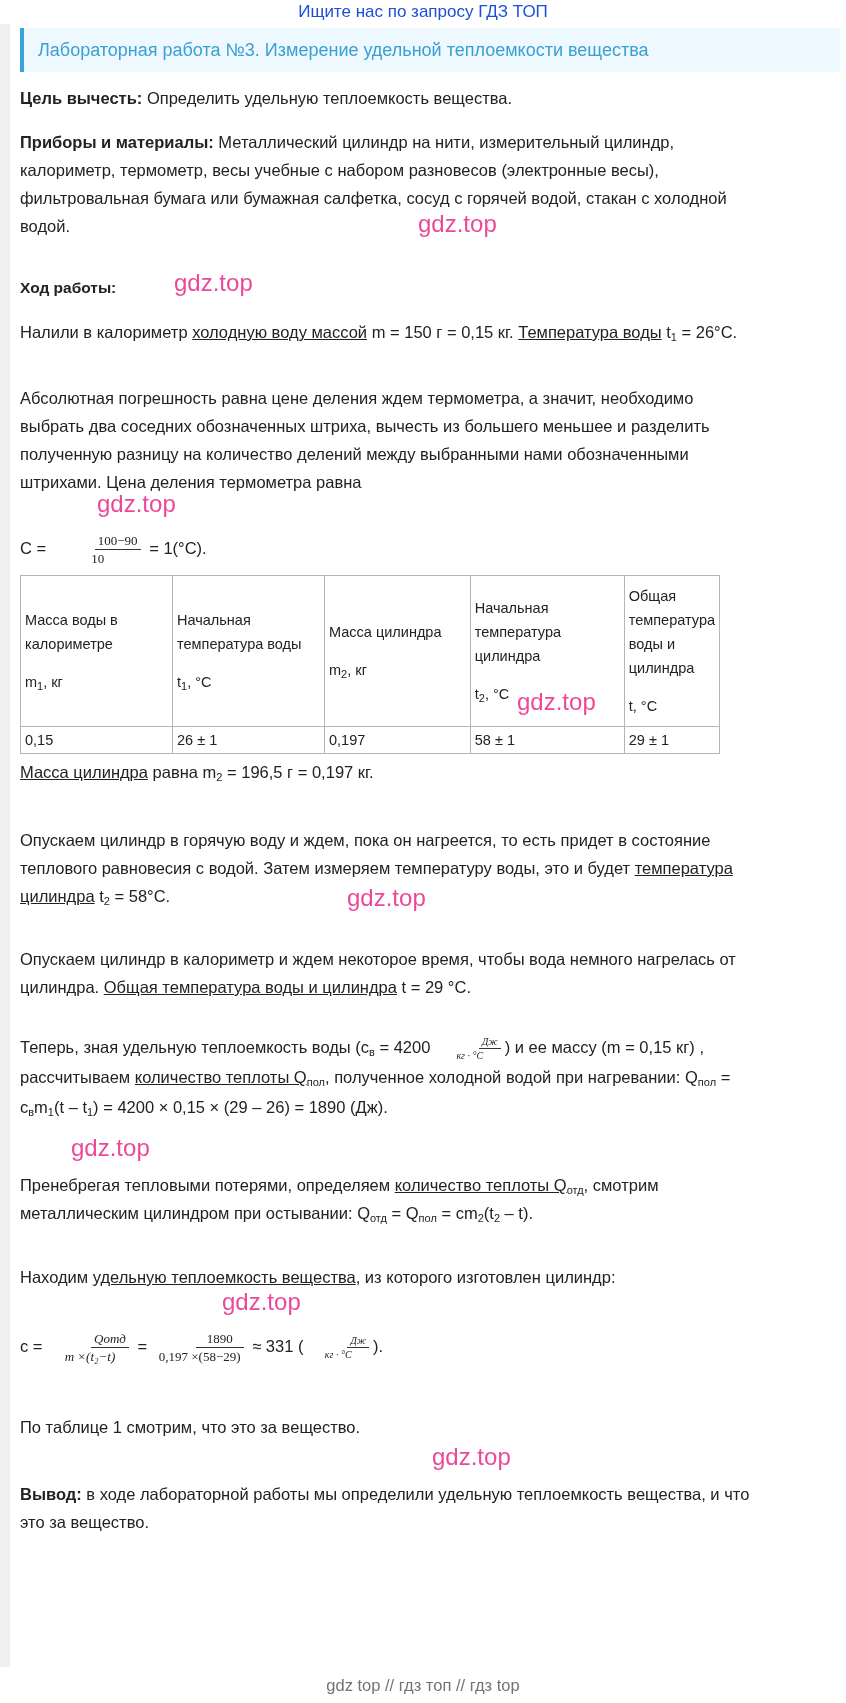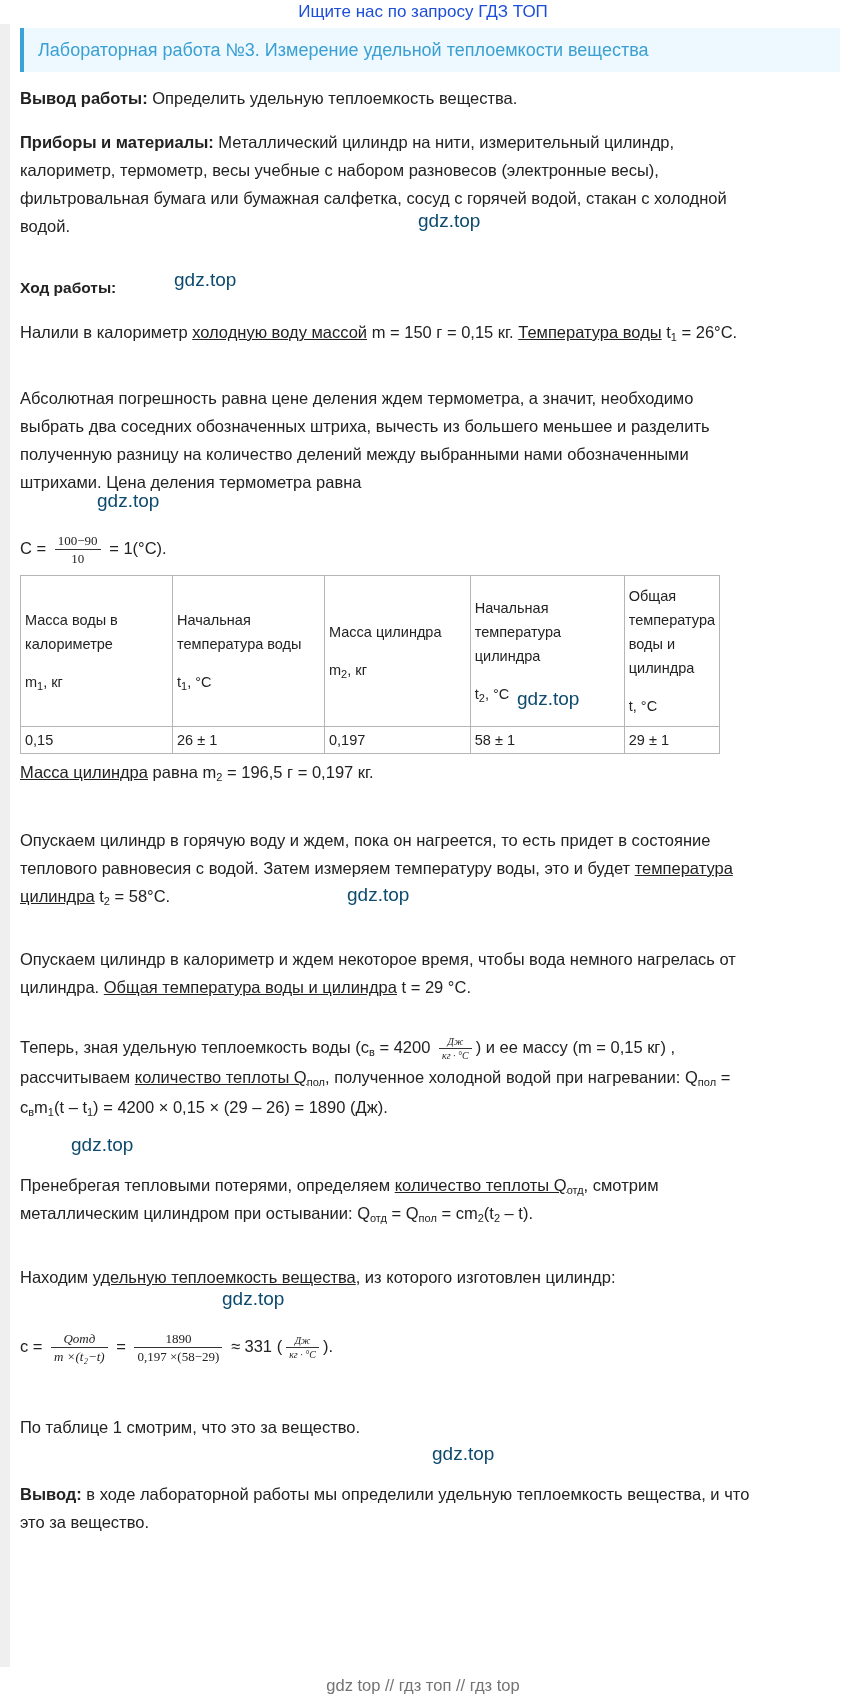--- a/index.html
+++ b/index.html
@@ -15,23 +15,23 @@
   .content { position: absolute; left: 20px; top: 24px; width: 820px; }
   .title-box {
     position: absolute; left: 0; top: 4px; width: 820px; height: 44px;
     background: #eef9ff; border-left: 4px solid #3aa4d9; box-sizing: border-box;
   }
   .title-box span { position: absolute; left: 14px; top: 12px; font-size: 18px; color: #3a9fd3; }
   .p { position: absolute; left: 0; font-size: 16.5px; line-height: 28px; width: 810px; }
   .p b { font-weight: bold; }
   .u { text-decoration: underline; }
   sub { font-size: 11px; vertical-align: -3px; line-height: 0; }
-  .wm { position: absolute; font-size: 19px; color: #0c4a6e; font-family: "Liberation Sans", sans-serif; }
+  .wm { position: absolute; font-size: 24px; color: #ec4899; font-family: "Liberation Sans", sans-serif; }
   .frac { display: inline-block; vertical-align: middle; text-align: center; font-family: "Liberation Serif", serif; margin: 0 4px; }
-  .frac .n { display: block; border-bottom: 1px solid #333; padding: 0 3px; font-size: 13px; line-height: 16px; }
+  .frac .n { display: block; border-bottom: 1px solid #333; padding: 0 3px; font-size: 13px; line-height: 16px; margin-left: 40px; }
   .frac .d { display: block; padding: 0 3px; font-size: 13px; line-height: 17px; }
   .frac.small .n, .frac.small .d { font-size: 10px; font-style: italic; line-height: 13px; }
   .frac .i { font-style: italic; }
   table.data {
     position: absolute; left: 0; top: 600px; width: 700px; border-collapse: collapse;
     font-size: 14.5px;
   }
   table.data td { border: 1px solid #b5b5b5; padding: 4px 4px; vertical-align: middle; line-height: 24px; }
   table.data tr.head td { height: 142px; }
   table.data tr.row td { height: 18px; line-height: 18px; }
@@ -47,21 +47,21 @@
 <div class="topline">Ищите нас по запросу ГДЗ ТОП</div>
 <div class="leftbar"></div>
 
 <div class="content">
 
   <div class="title-box">
     <span>Лабораторная работа №3. Измерение удельной теплоемкости вещества</span>
   </div>
 
   <div class="p" style="top:60px">
-    <b>Вывод работы:</b><span> Определить удельную теплоемкость вещества.</span>
+    <b>Цель вычесть:</b><span> Определить удельную теплоемкость вещества.</span>
   </div>
 
   <div class="p" style="top:104px">
     <b>Приборы и материалы:</b><span> Металлический цилиндр на нити, измерительный цилиндр,</span><br>
     <span>калориметр, термометр, весы учебные с набором разновесов (электронные весы),</span><br>
     <span>фильтровальная бумага или бумажная салфетка, сосуд с горячей водой, стакан с холодной</span><br>
     <span>водой.</span>
   </div>
 
   <div class="wm" style="left:398px; top:186px">gdz.top</div>

